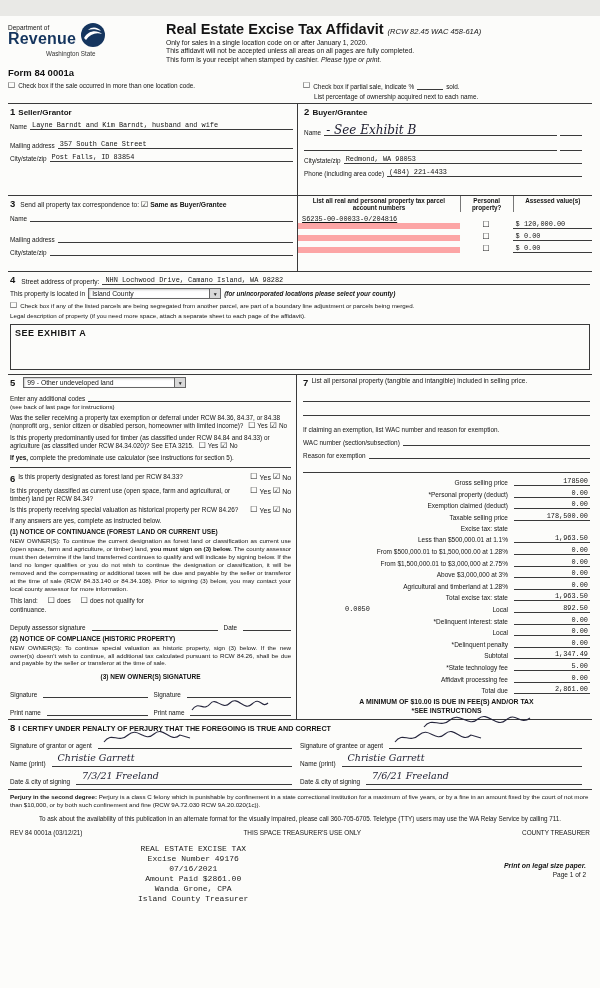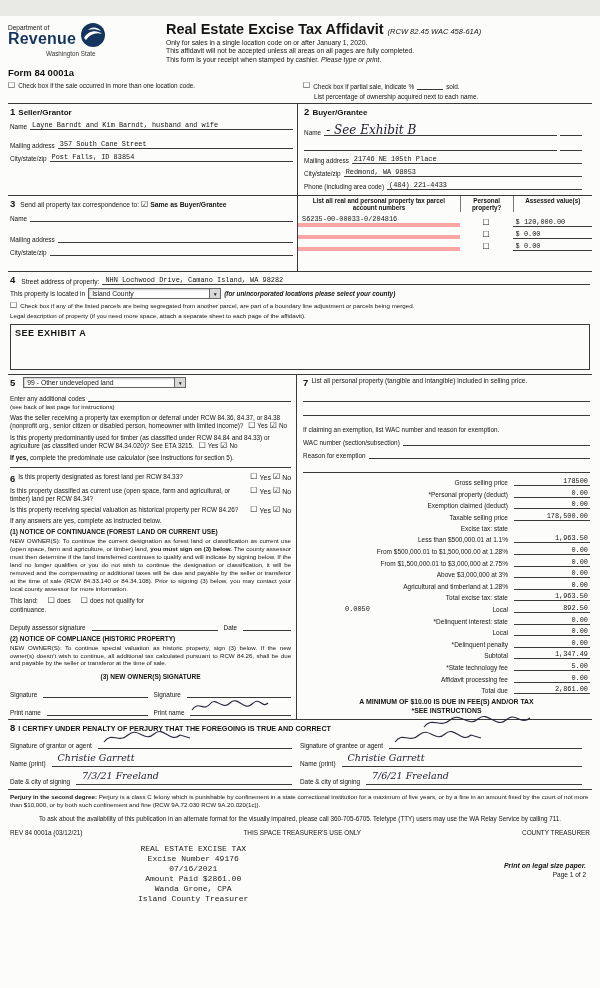--- a/index.html
+++ b/index.html
@@ -50,21 +50,21 @@
 
   
   .s3row { display:flex; border-bottom:1px solid #3a3a3a; min-height:76px; }
   .s3 { width:49.5%; padding:2px 4px 4px 2px; }
   .parcels { width:50.5%; border-left:1px solid #3a3a3a; }
   .pt-head { display:flex; font-weight:bold; font-size:6.3px; text-align:center; }
   .pt-c1 { width:55%; padding:1px 2px; }
   .pt-c2 { width:18%; border-left:1px solid #777; padding:1px 2px; }
   .pt-c3 { width:27%; border-left:1px solid #777; padding:1px 2px; }
   .pt-row { display:flex; align-items:flex-end; margin-top:3px; }
-  .pt-row .pnum { width:55%; border-bottom:4px solid #fca5a5; min-height:9px; padding-left:4px; }
+  .pt-row .pnum { width:55%; border-bottom:6px solid #fca5a5; min-height:9px; padding-left:4px;text-decoration:underline; }
   .pt-row .pchk { width:18%; text-align:center; }
   .pt-row .pval { width:27%; border-bottom:1px solid #3a3a3a; min-height:9px; padding-left:3px; }
 
   
   .s4 { padding:2px 2px 3px 2px; }
   .inline-f { display:flex; align-items:flex-end; gap:3px; }
   .dd { display:inline-flex; align-items:stretch; border:1px solid #666; background:#fff;
         box-shadow:inset 1px 1px 2px #c9c9c9; height:11px; }
   .dd .ddval { padding:1px 5px 0 3px; font-size:6.8px; min-width:120px; }
   .dd .arr { width:11px; background:#d9d9d9; border-left:1px solid #666; text-align:center;
@@ -194,24 +194,20 @@
       <div class="f">
         <span class="lbl">Name</span>
         <span class="val"><span class="hw buyer-name">- See Exhibit B</span></span>
         <span class="shortln"></span>
       </div>
       <div class="f" style="margin-top:6px">
         <span class="val"></span>
         <span class="shortln"></span>
       </div>
       <div class="f">
-        <span class="lbl">Mailing address</span>
-        <span class="val typed">21746 NE 105th Place</span>
-      </div>
-      <div class="f">
         <span class="lbl">City/state/zip</span>
         <span class="val typed">Redmond, WA 98053</span>
       </div>
       <div class="f">
         <span class="lbl">Phone (including area code)</span>
         <span class="val typed">(484) 221-4433</span>
       </div>
     </div>
   </div>
 

